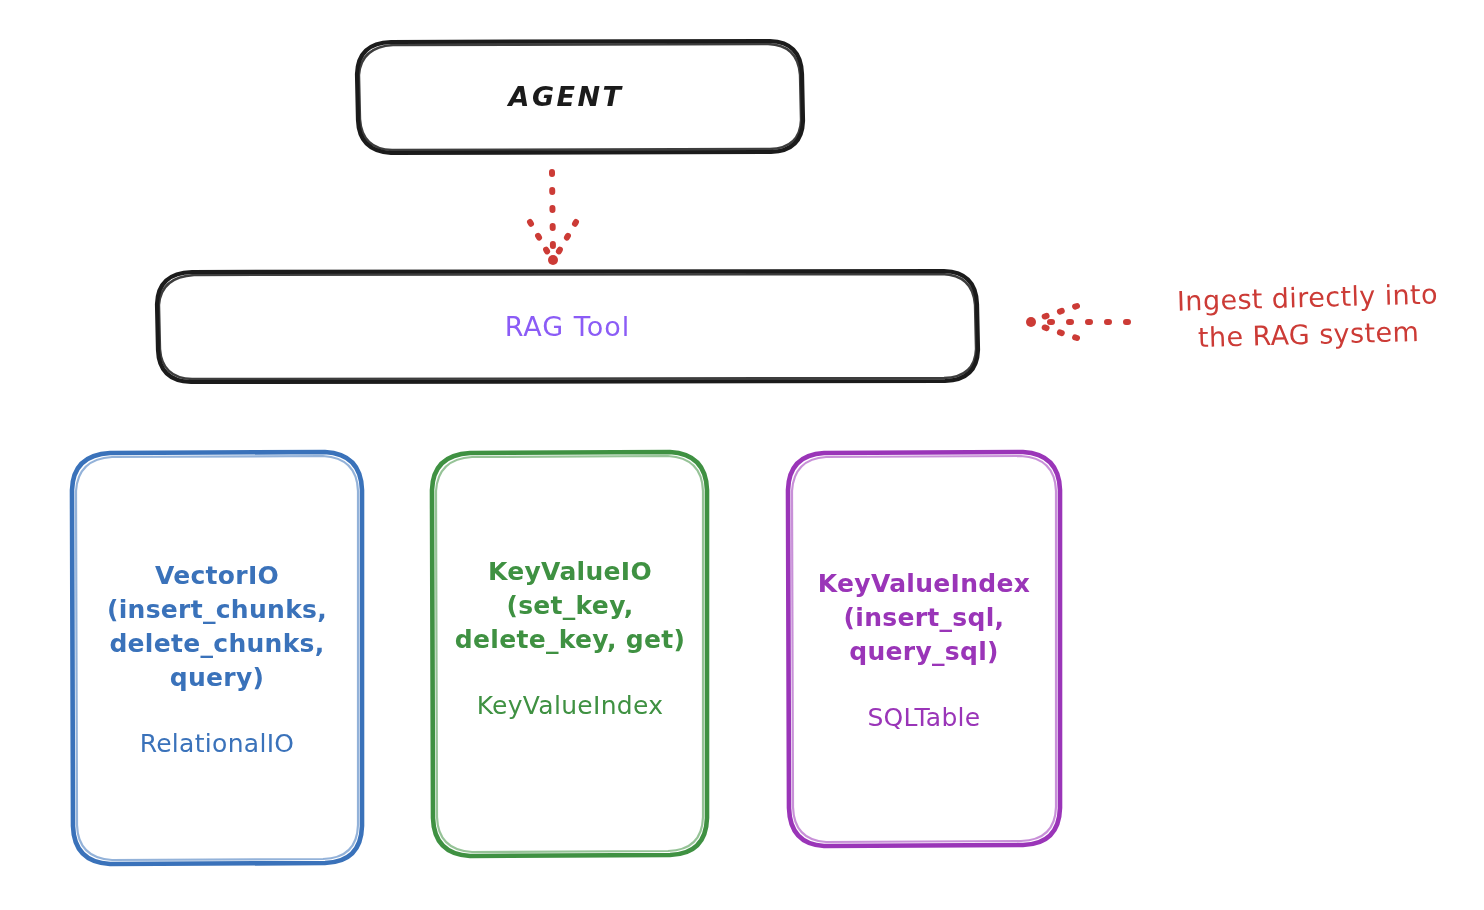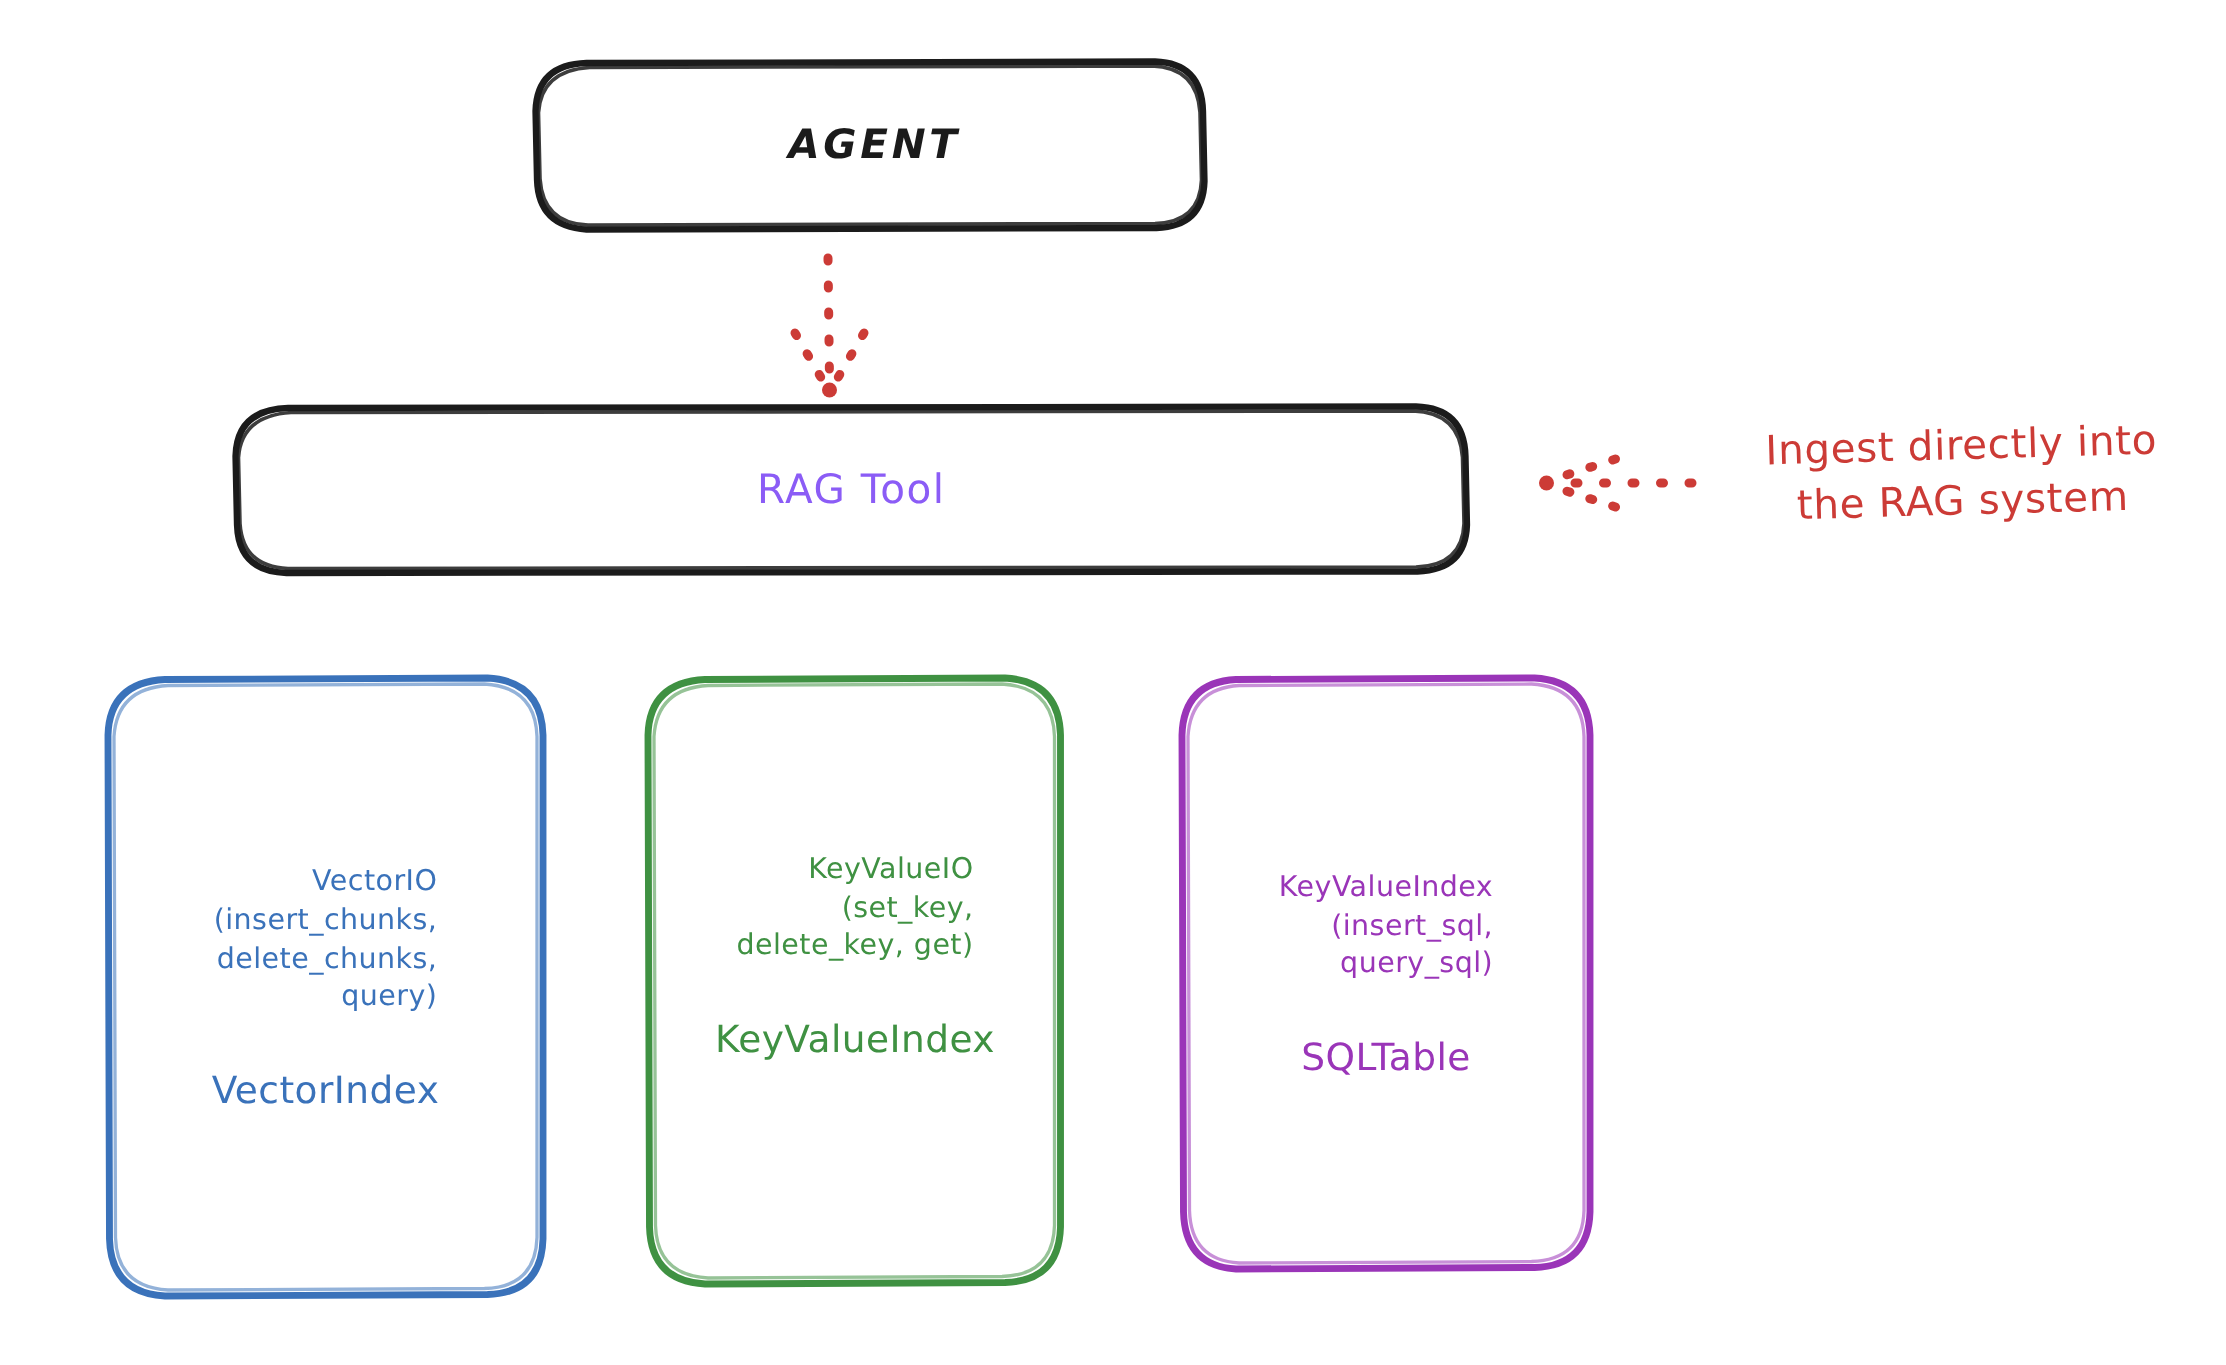--- a/index.html
+++ b/index.html
@@ -31,21 +31,21 @@
     pointer-events: auto;
   }
   .node-label {
     white-space: pre-line;
     line-height: 1.30;
     letter-spacing: 0.5px;
   }
 
   
   #agent-node {
-    left: 360px; top: 41px; width: 446px; height: 112px;
+    left: 343px; top: 41px; width: 446px; height: 112px;
   }
   #agent-node .node-label {
     font-family: "DejaVu Sans", sans-serif;
     font-style: italic;
     font-weight: 700;
     font-size: 27px;
     color: #1b1b1b;
     letter-spacing: 2.5px;
   }
 
@@ -61,26 +61,25 @@
     letter-spacing: 1px;
   }
 
   
   #vectorio-node { left: 72px;  top: 452px; width: 290px; height: 412px; }
   #keyvalueio-node { left: 432px; top: 435px; width: 276px; height: 404px; }
   #relationalio-node { left: 788px; top: 452px; width: 272px; height: 394px; }
 
   .provider-label {
     font-family: "DejaVu Sans", sans-serif;
-    font-size: 19px;
-    font-weight: 400;
+    font-size: 25px;
+    font-weight: 700;
     line-height: 1.36;
     white-space: pre-line;
     letter-spacing: 0.3px;
-    text-align: right;
   }
   .provider-sub {
     font-family: "DejaVu Sans", sans-serif;
     font-size: 25px;
     font-weight: 400;
     letter-spacing: 0.3px;
     margin-top: 34px;
   }
   #vectorio-node .provider-label,
   #vectorio-node .provider-sub { color: #3a72ba; }
@@ -157,21 +156,21 @@
 
 <div class="node" id="rag-tool-node">
   <div class="node-label">RAG Tool</div>
 </div>
 
 <div class="node" id="vectorio-node">
   <div class="provider-label">VectorIO
 (insert_chunks,
 delete_chunks,
 query)</div>
-  <div class="provider-sub">VectorIndex</div>
+  <div class="provider-sub">RelationalIO</div>
 </div>
 
 <div class="node" id="keyvalueio-node">
   <div class="provider-label">KeyValueIO
 (set_key,
 delete_key, get)</div>
   <div class="provider-sub">KeyValueIndex</div>
 </div>
 
 <div class="node" id="relationalio-node">

